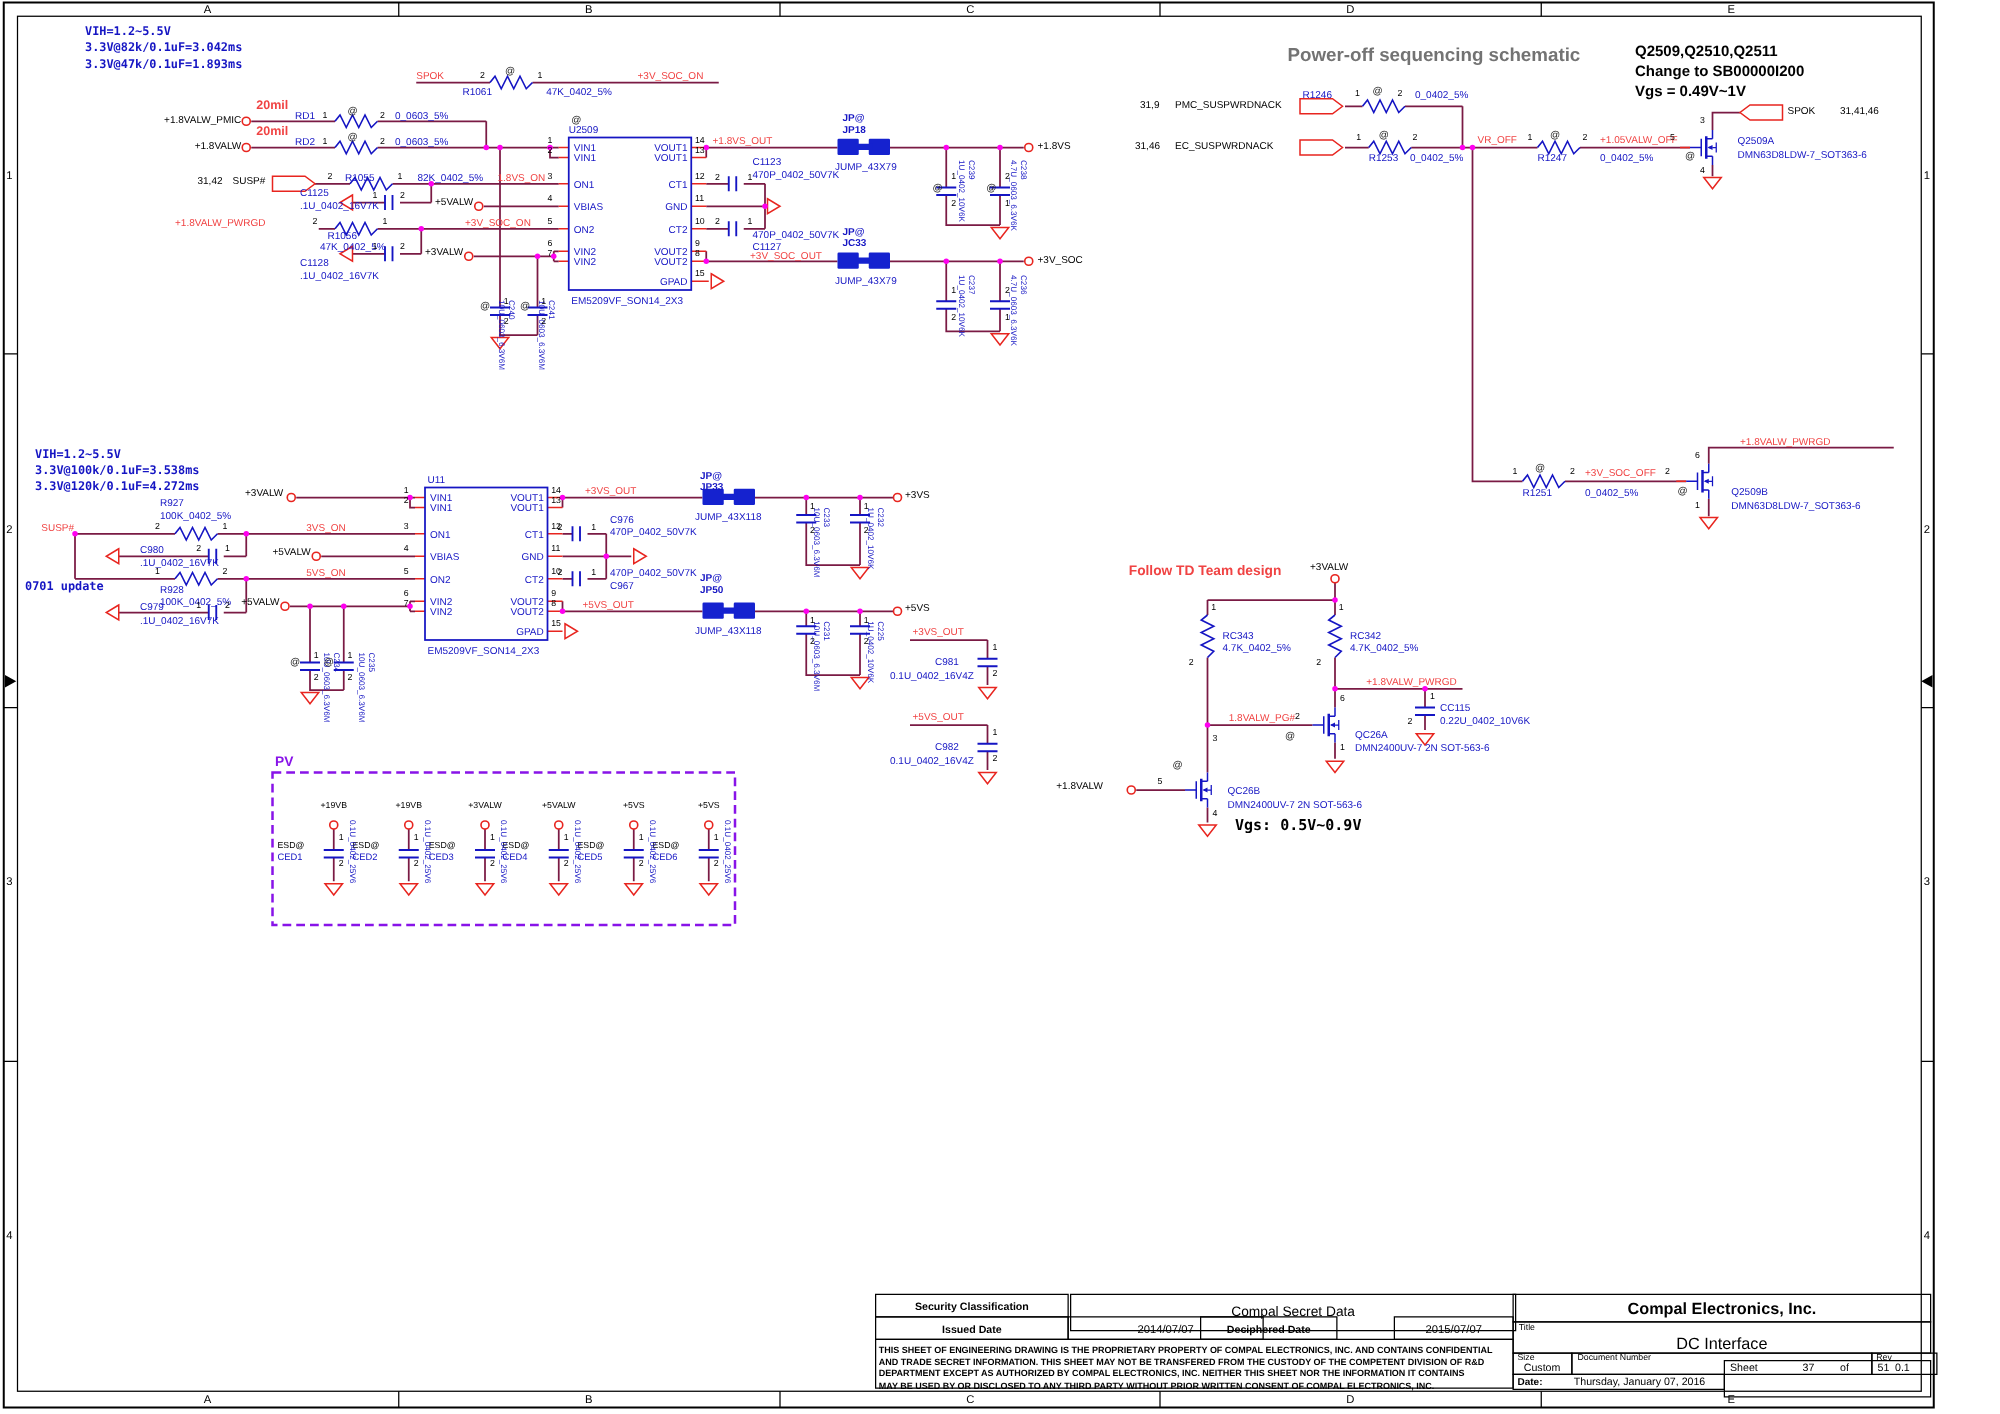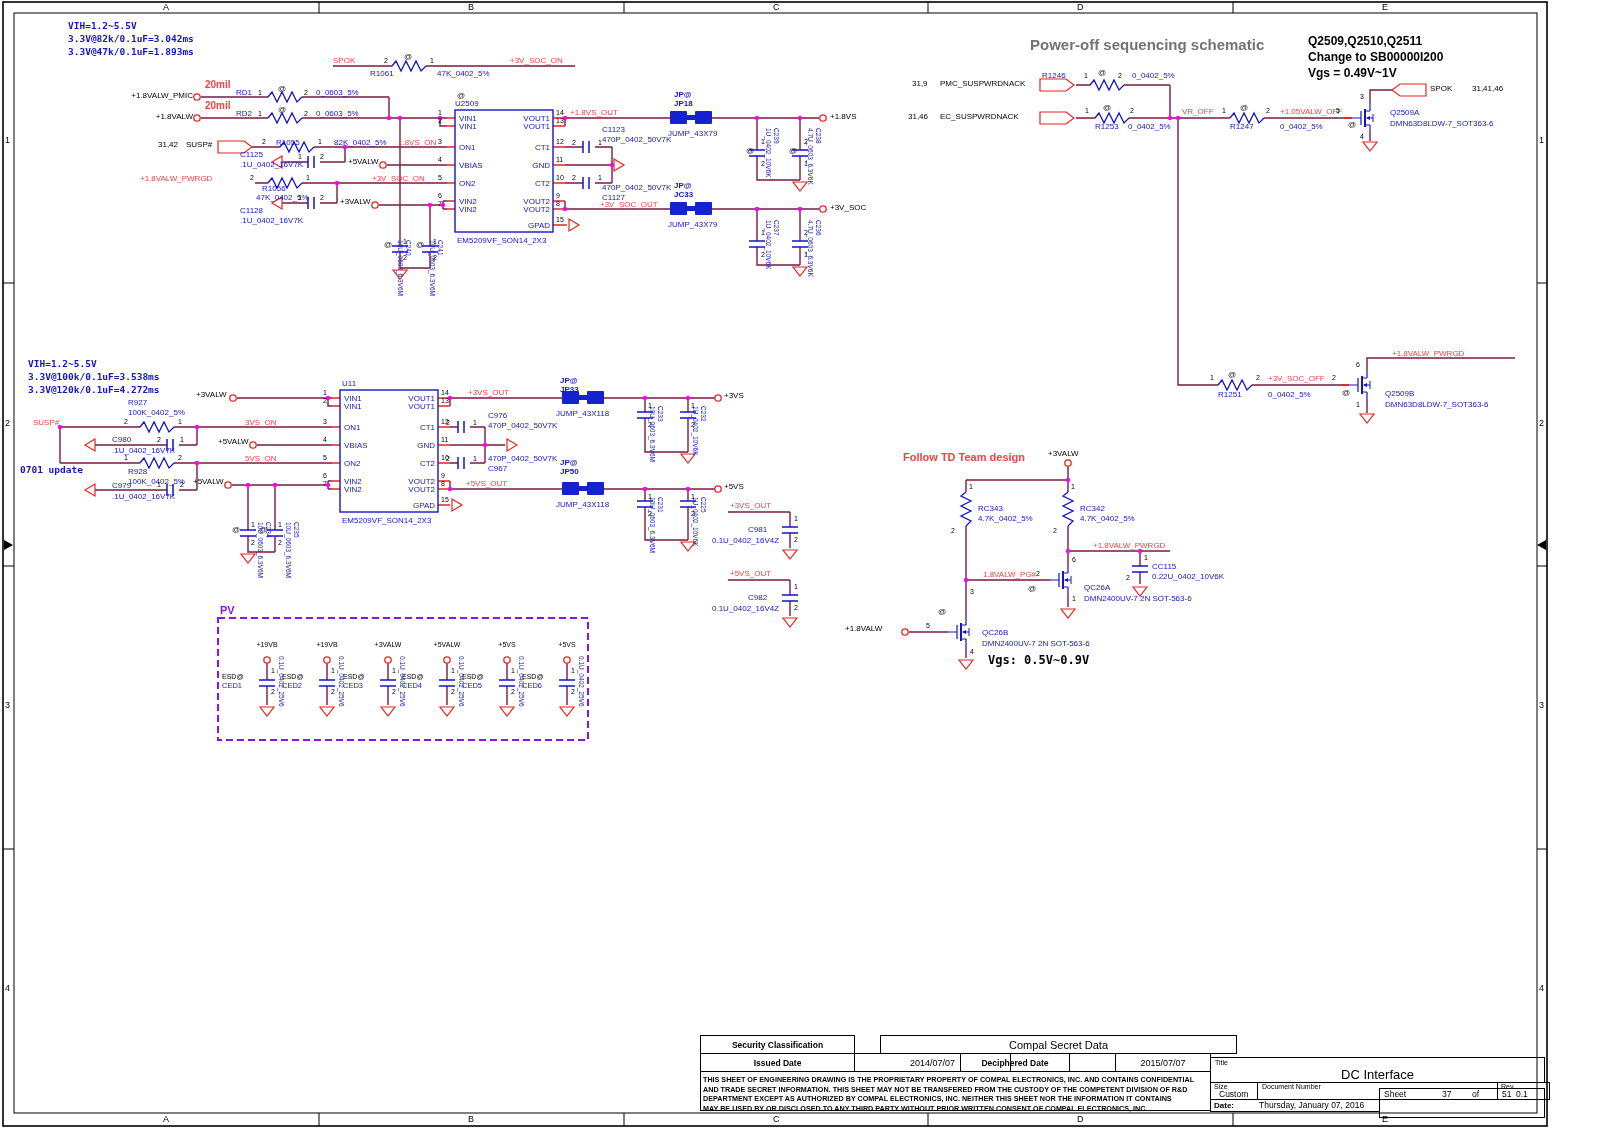--- a/index.html
+++ b/index.html
@@ -726,31 +726,32 @@
 <div class="t pn" style="left:392px;top:667px">1</div>
 <div class="t pn" style="left:392px;top:688px">2</div>
 <div class="t pn" style="left:451px;top:667px">1</div>
 <div class="t pn" style="left:451px;top:688px">2</div>
 <div class="t pn" style="left:511px;top:667px">1</div>
 <div class="t pn" style="left:511px;top:688px">2</div>
 <div class="t pn" style="left:571px;top:667px">1</div>
 <div class="t pn" style="left:571px;top:688px">2</div>
 
 <div class="tbcell cen" style="left:700px;top:1035px;width:155px;height:19px;font:bold 8.5px 'Liberation Sans',sans-serif">Security Classification</div>
-<div class="tbcell cen" style="left:880px;top:1035px;width:357px;height:19px;font:11px 'Liberation Sans',sans-serif">Compal Secret Data</div>
+<div class="tbcell cen" style="left:856px;top:1035px;width:357px;height:30px;font:11px 'Liberation Sans',sans-serif">Compal Secret Data</div>
 <div class="tbcell cen" style="left:700px;top:1053px;width:155px;height:19px;font:bold 8.5px 'Liberation Sans',sans-serif">Issued Date</div>
 <div class="tbcell cen" style="left:854px;top:1053px;width:157px;height:19px;font:9px 'Liberation Sans',sans-serif">2014/07/07</div>
 <div class="tbcell cen" style="left:960px;top:1053px;width:110px;height:19px;font:bold 8.5px 'Liberation Sans',sans-serif">Deciphered Date</div>
 <div class="tbcell cen" style="left:1115px;top:1053px;width:96px;height:19px;font:9px 'Liberation Sans',sans-serif">2015/07/07</div>
 <div class="tbcell" style="left:700px;top:1071px;width:511px;height:40px;padding:3px 2px;font:bold 7.2px/1.32 'Liberation Sans',sans-serif">
   <div>THIS SHEET OF ENGINEERING DRAWING IS THE PROPRIETARY PROPERTY OF COMPAL ELECTRONICS, INC. AND CONTAINS CONFIDENTIAL</div>
       <div>AND TRADE SECRET INFORMATION. THIS SHEET MAY NOT BE TRANSFERED FROM THE CUSTODY OF THE COMPETENT DIVISION OF R&amp;D</div>
       <div>DEPARTMENT EXCEPT AS AUTHORIZED BY COMPAL ELECTRONICS, INC. NEITHER THIS SHEET NOR THE INFORMATION IT CONTAINS</div>
       <div>MAY BE USED BY OR DISCLOSED TO ANY THIRD PARTY WITHOUT PRIOR WRITTEN CONSENT OF COMPAL ELECTRONICS, INC.</div>
 </div>
+<div class="tbcell cen" style="left:1210px;top:1035px;width:335px;height:23px;font:bold 13px 'Liberation Sans',sans-serif">Compal Electronics, Inc.</div>
 <div class="tbcell" style="left:1210px;top:1057px;width:335px;height:26px">
   <div class="t k" style="left:4px;top:1px;font-size:7px">Title</div>
   <div style="text-align:center;font:13px 'Liberation Sans',sans-serif;margin-top:9px">DC Interface</div>
 </div>
 <div class="tbcell" style="left:1210px;top:1082px;width:48px;height:18px">
   <div class="t k" style="left:3px;top:0;font-size:7px">Size</div>
   <div class="t k" style="left:8px;top:7px;font-size:8.5px">Custom</div>
 </div>
 <div class="tbcell" style="left:1257px;top:1082px;width:241px;height:18px">
   <div class="t k" style="left:4px;top:0;font-size:7px">Document Number</div>

